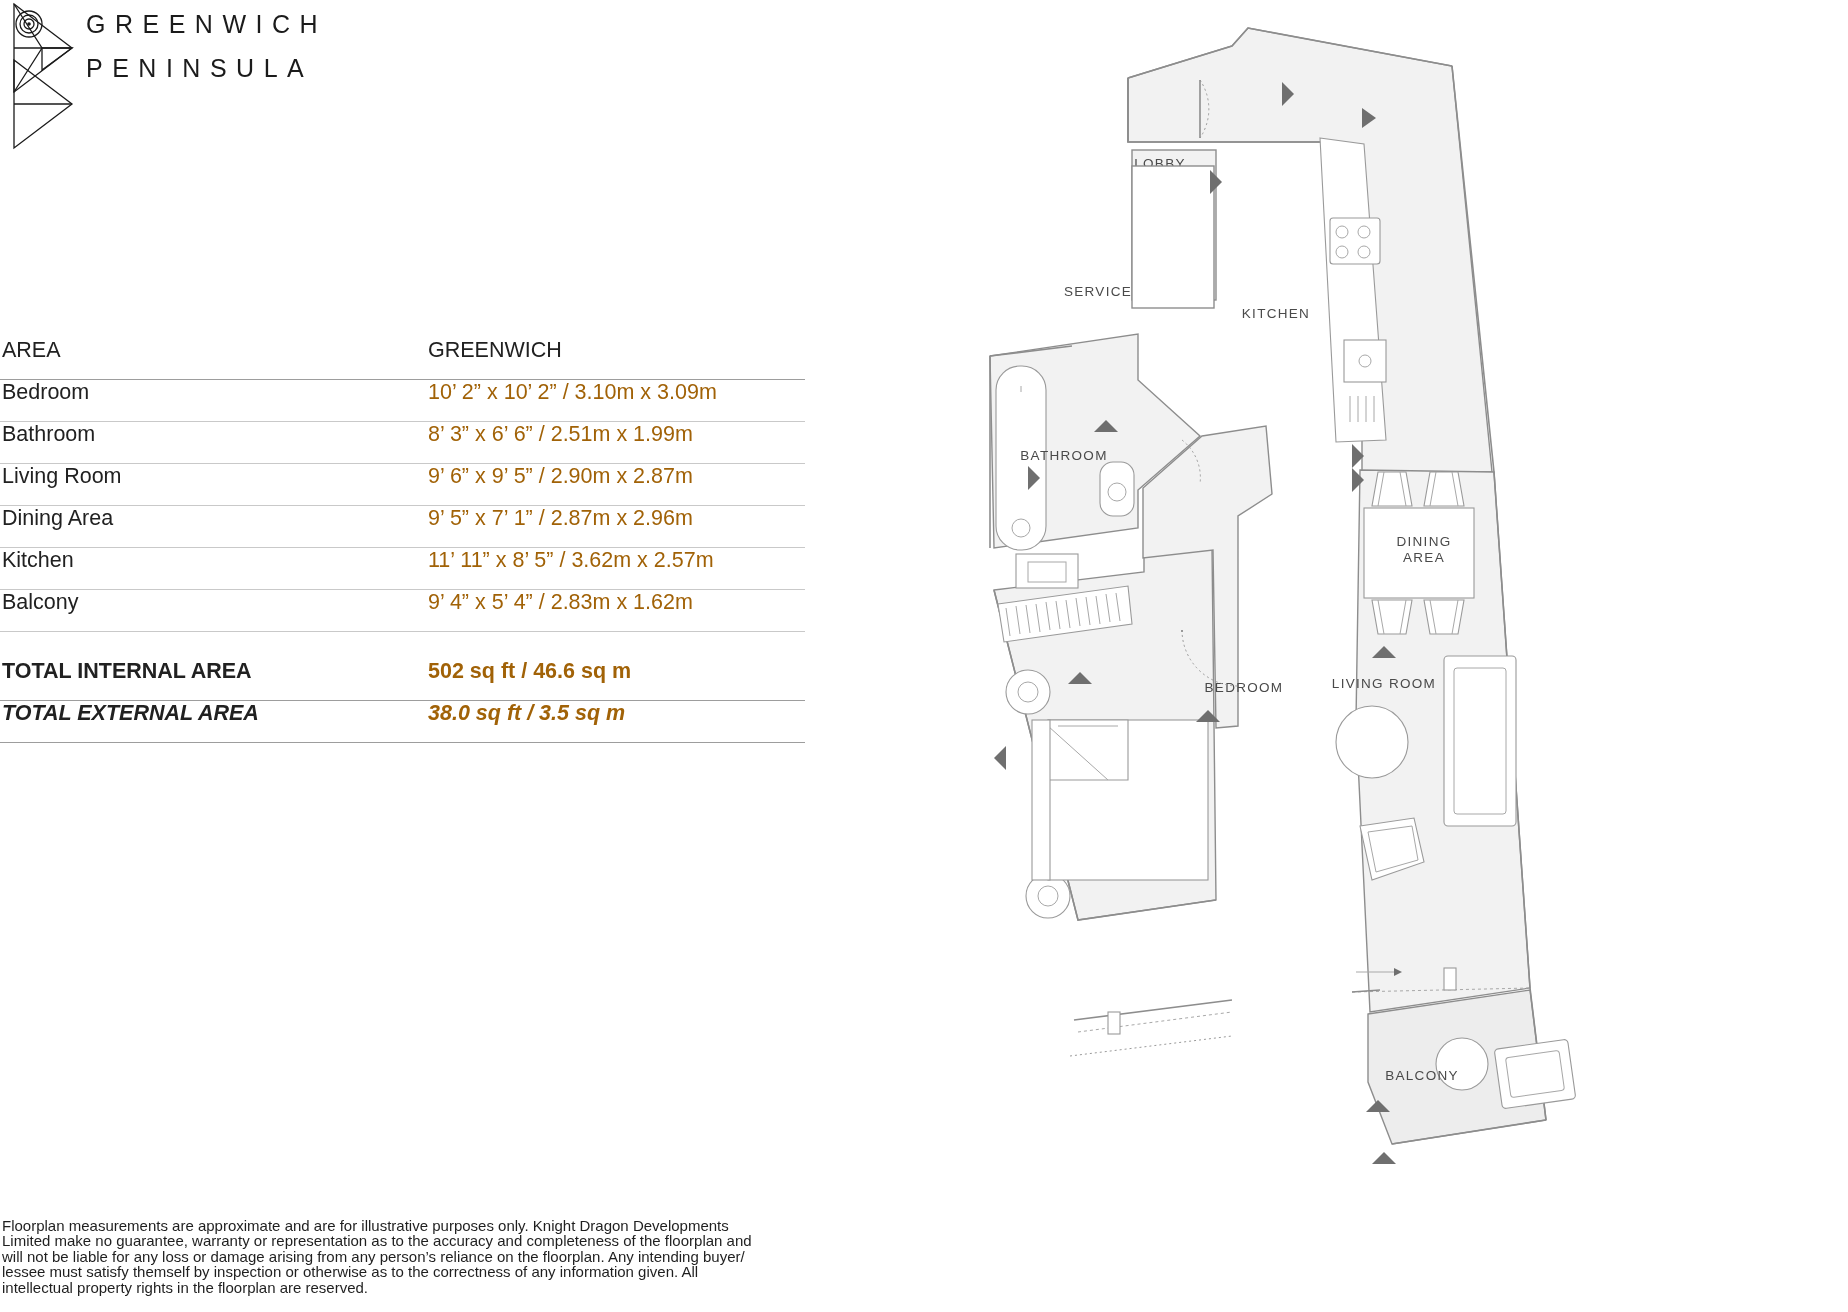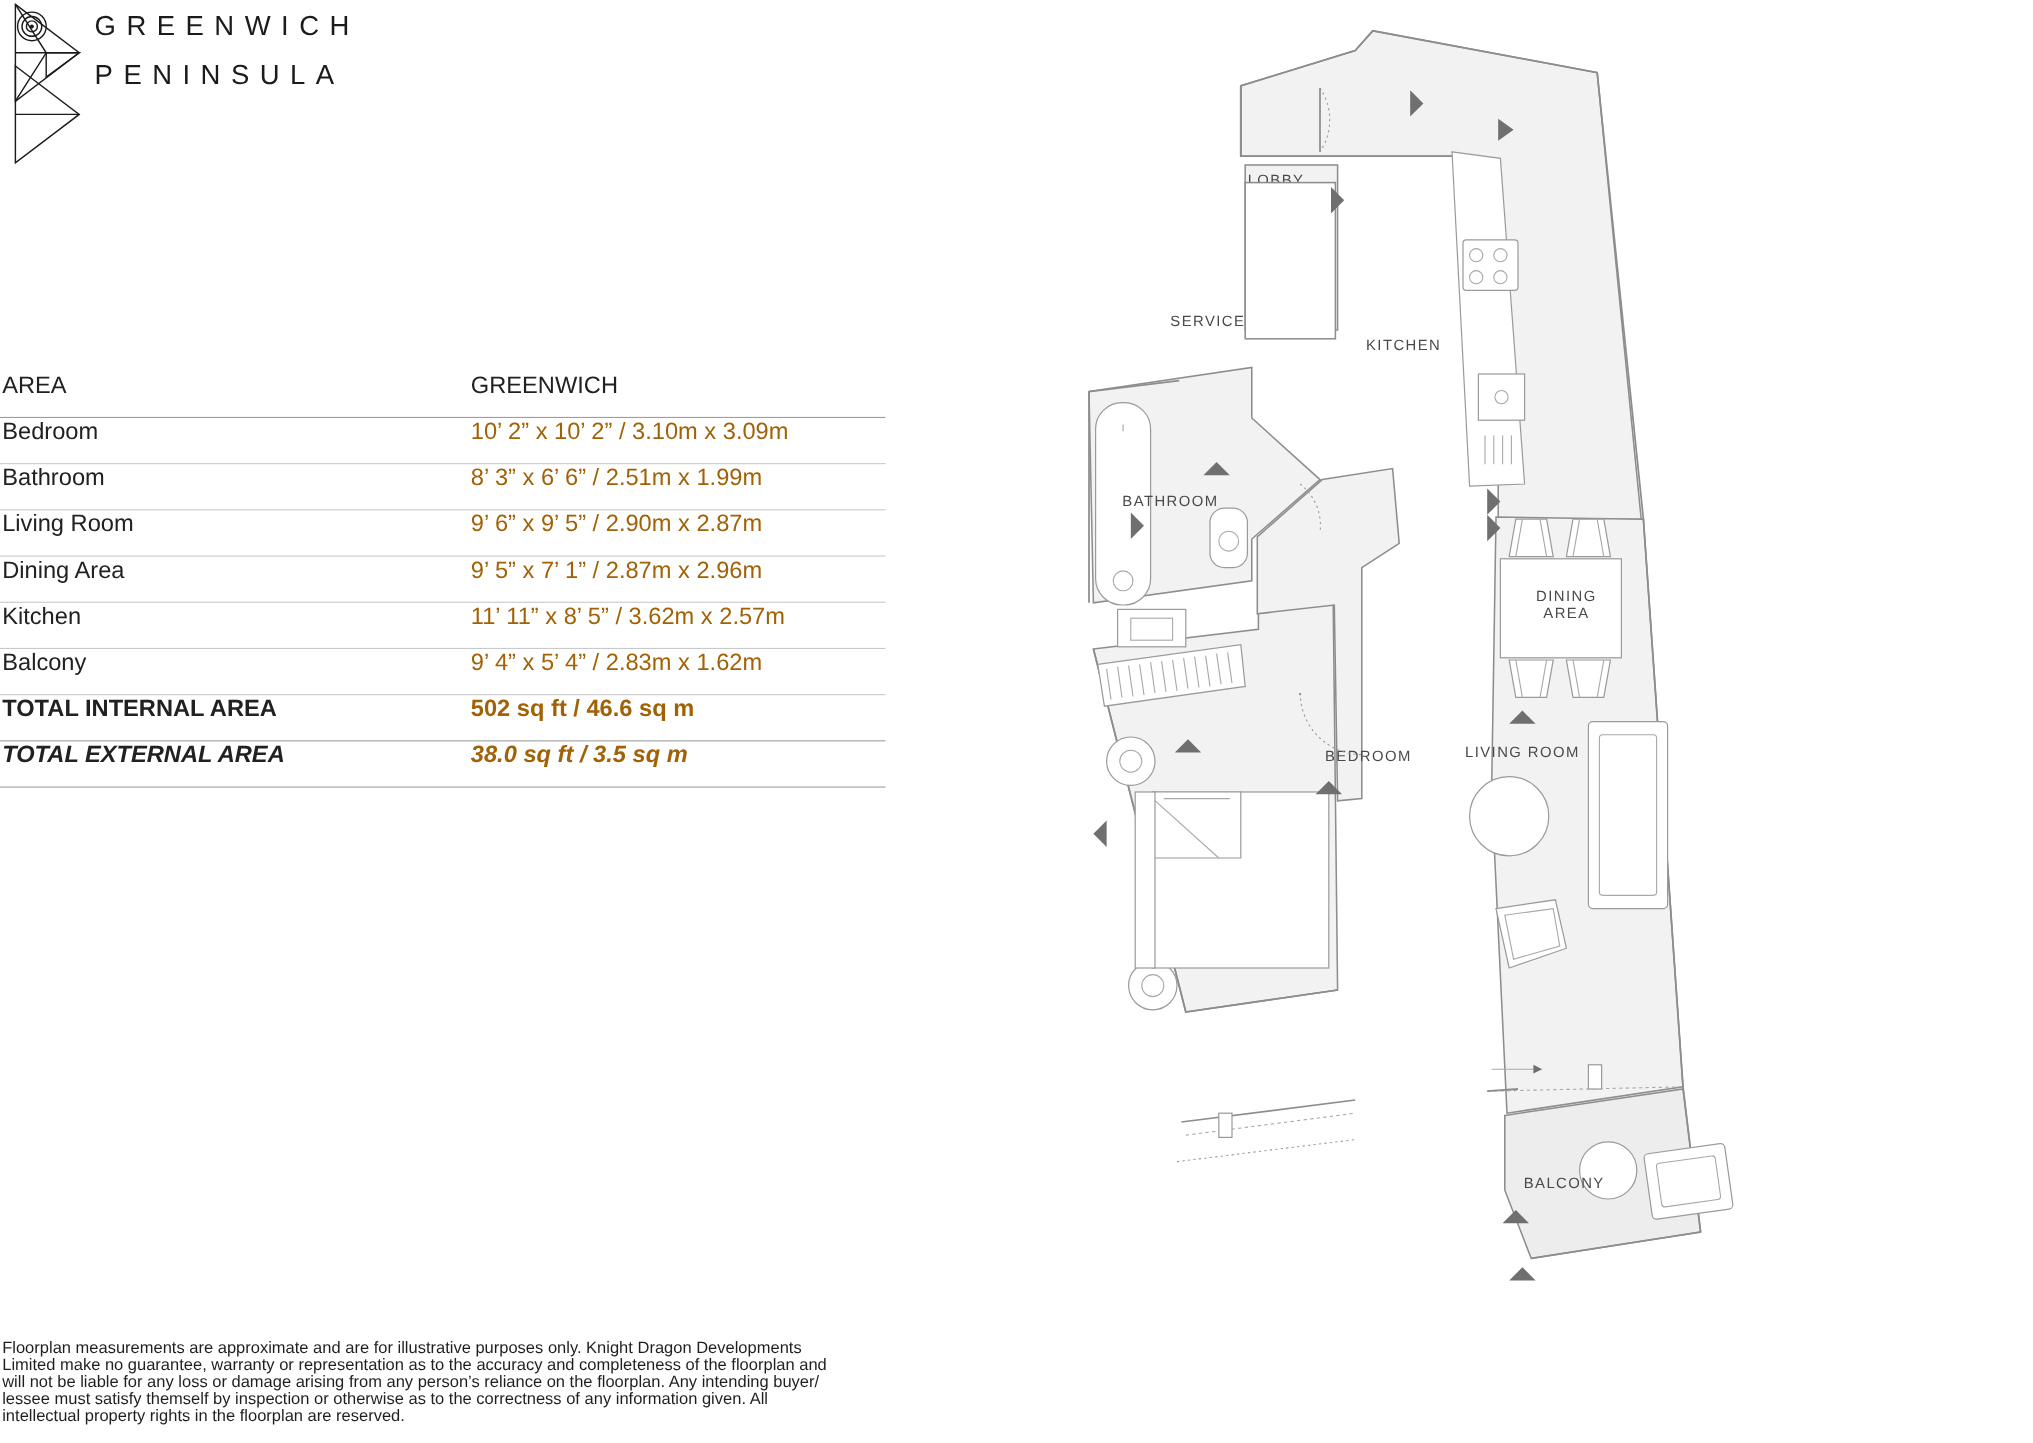--- a/index.html
+++ b/index.html
@@ -57,20 +57,21 @@
     display: flex;
     align-items: baseline;
     height: 41px;
     border-bottom: 1px solid #c9c9c9;
   }
   .tbl-row.head {
     border-bottom: 1px solid #9d9d9d;
   }
   .tbl-row.total {
     border-bottom: 1px solid #9d9d9d;
+    margin-top: 27px;
   }
   .tbl-row.last {
     border-bottom: 1px solid #9d9d9d;
     font-style: italic;
   }
   .cell-area {
     width: 428px;
     font-size: 21.5px;
     color: #212121;
     padding-left: 2px;

